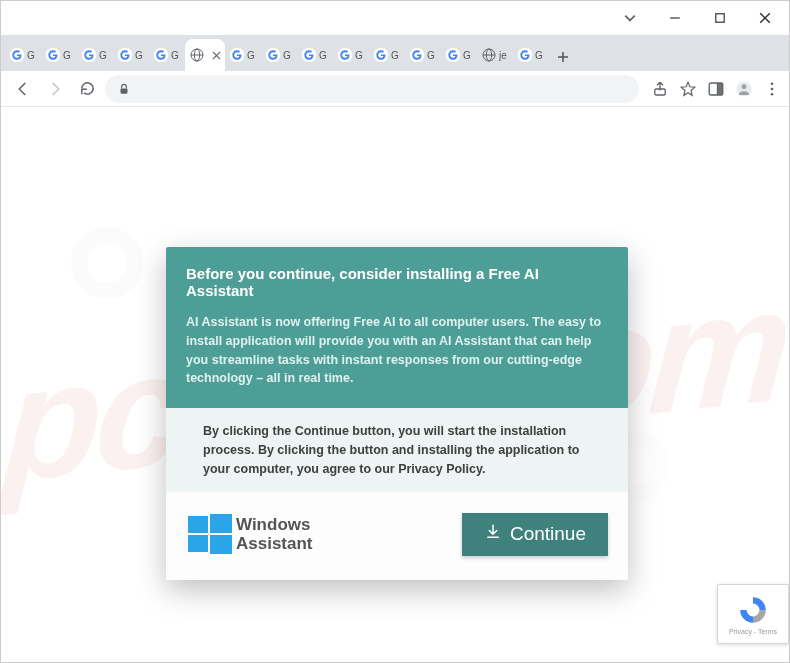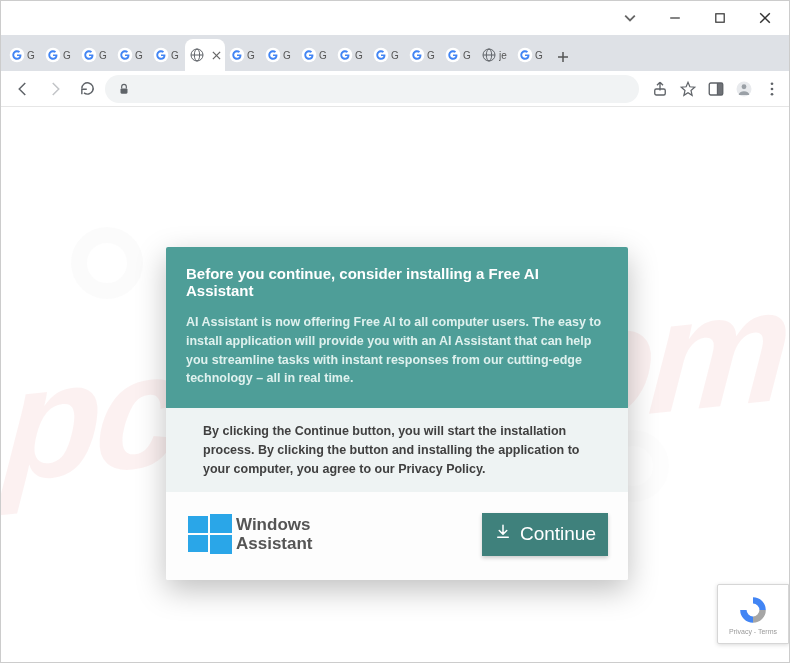--- a/index.html
+++ b/index.html
@@ -39,21 +39,21 @@
     .card { position: absolute; left: 165px; top: 140px; width: 462px; background:#fff; box-shadow: 0 10px 30px rgba(0,0,0,0.25); border-radius: 2px; overflow:hidden; z-index:2; }
     .card-top { background:#4e9e98; color:#ecf7f5; padding: 18px 20px 20px 20px; }
     .card-top h2 { font-size: 15px; font-weight: 700; color:#fff; margin-bottom: 14px; }
     .card-top p { font-size: 12.5px; line-height: 1.5; margin-bottom: 10px; color:#dff1ee; }
     .card-top p:last-child { margin-bottom: 0; font-weight: bold; }
     .card-mid { background:#eef3f3; padding: 14px 37px; font-size: 12.5px; color:#404040; line-height:1.5;font-weight:bold; }
     .card-bottom { background:#fdfdfd; padding: 18px 20px 22px 20px; display:flex; align-items:center; justify-content:space-between; }
     .compat { display:flex; align-items:center; gap:2px; }
     .winlogo { width:48px; height:48px; }
     .compat-text { font-size: 17px; font-weight: 600; color:#555; line-height:1.15; }
-    .continue-btn { background:#3f817c; color:#fff; font-size: 19px; font-weight:500; padding: 10px 12px; border:none; display:flex; align-items:center; gap:8px; cursor:pointer; box-shadow: 0 2px 4px rgba(0,0,0,0.2); }
+    .continue-btn { background:#3f817c; color:#fff; font-size: 19px; font-weight:500; padding: 10px 22px; border:none; display:flex; align-items:center; gap:8px; cursor:pointer; box-shadow: 0 2px 4px rgba(0,0,0,0.2); }
     .continue-btn svg { width:18px; height:18px; }
 
     
     .recaptcha { position:absolute; right:0; bottom:18px; width:72px; height:60px; background:#fff; border:1px solid #d6d6d6; border-radius: 2px 0 0 2px; box-shadow: 0 1px 4px rgba(0,0,0,0.15); display:flex; flex-direction:column; align-items:center; justify-content:center; z-index:3; }
     .recaptcha-logo { width:32px; height:32px; }
     .recaptcha-text { font-size: 7px; color:#9a9a9a; text-align:center; margin-top:2px; }
   </style>
 </head>
 <body>
 

